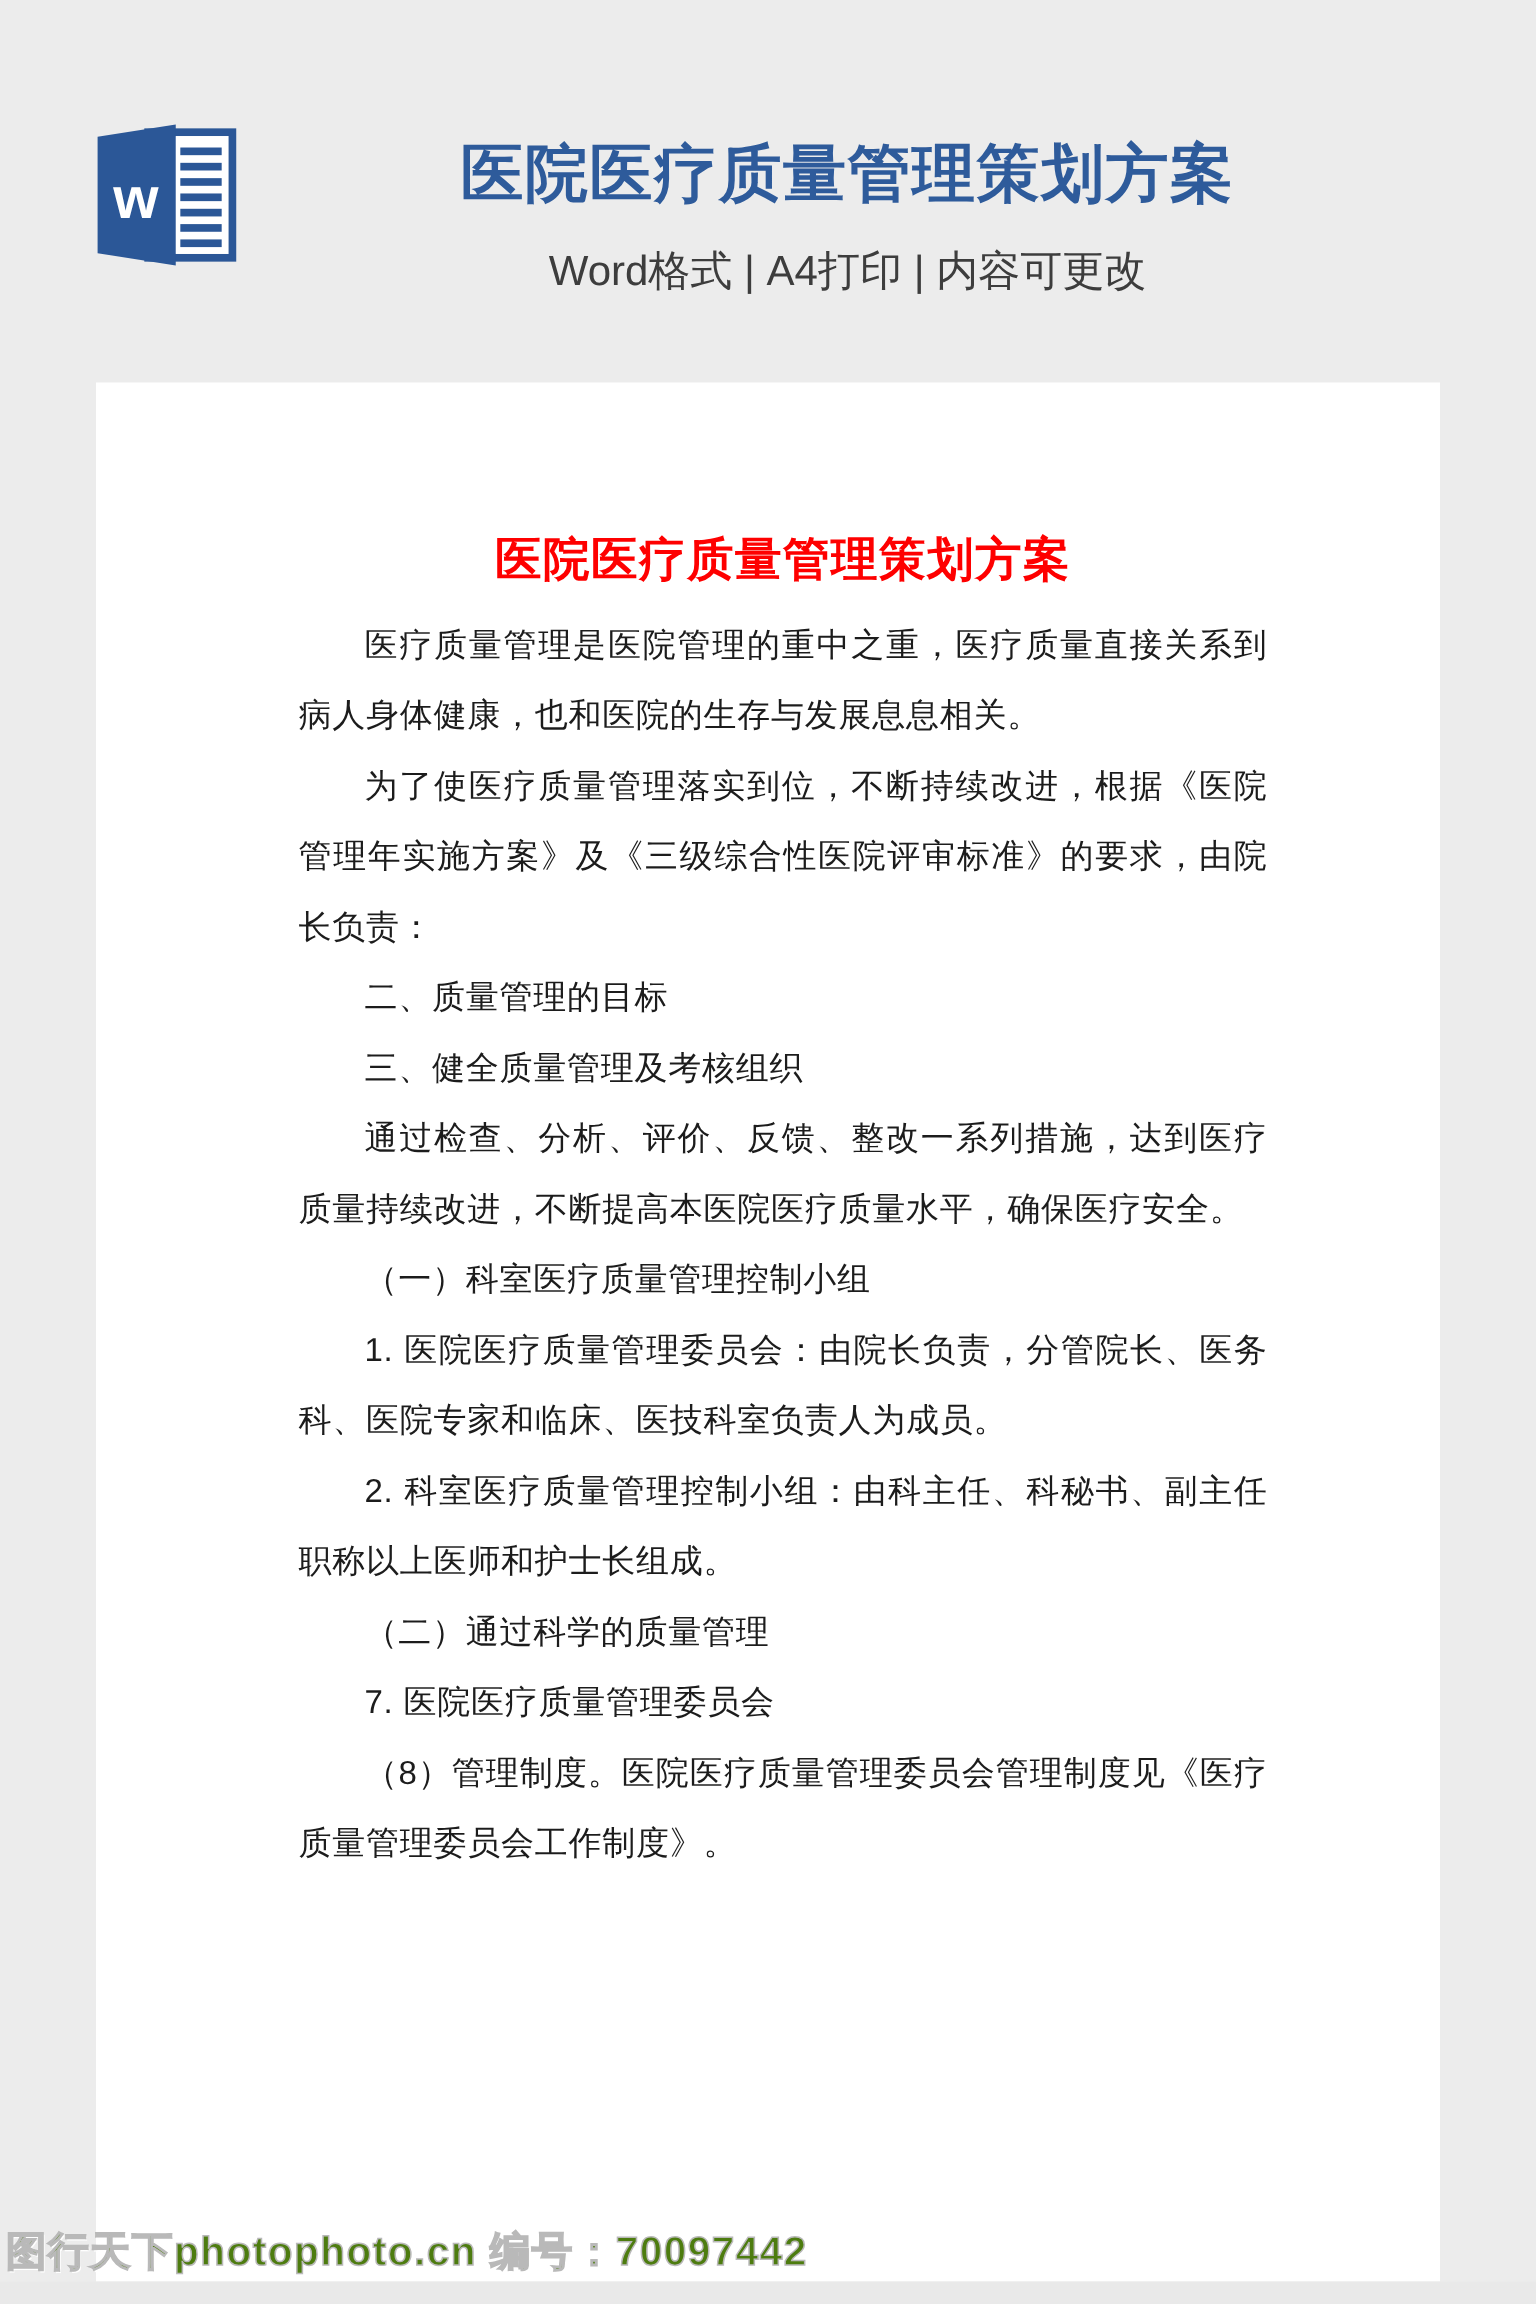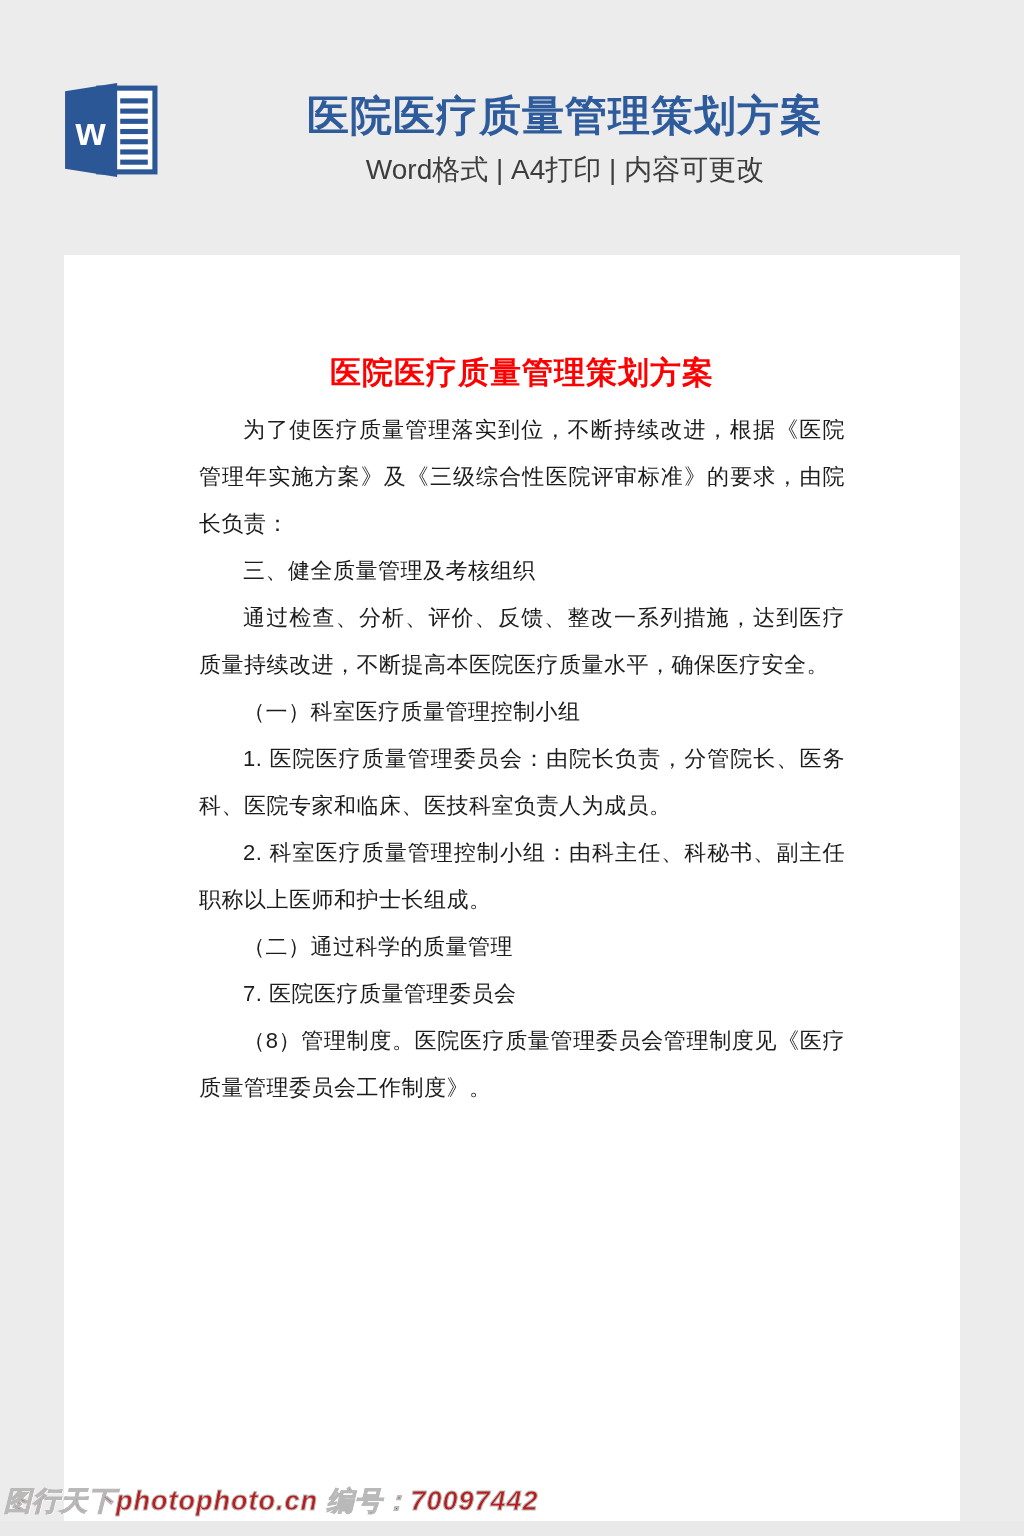--- a/index.html
+++ b/index.html
@@ -36,21 +36,21 @@
     text-align: center;
     white-space: nowrap;
   }
   .header-title {
     font-size: 42px;
     font-weight: 700;
     color: #2e5b9b;
     letter-spacing: 1px;
   }
   .header-subtitle {
-    margin-top: 7px;
+    margin-top: 18px;
     font-size: 28px;
     font-weight: 400;
     color: #3d3d3d;
   }
 
   
   .page {
     position: absolute;
     left: 64px;
     top: 255px;
@@ -80,25 +80,24 @@
   }
 
   
   .watermark {
     position: absolute;
     left: 4px;
     top: 1483px;
     font-size: 27px;
     font-weight: 700;
     letter-spacing: 1px;
-    color: #b91c1c;
+    color: #4d7c0f;
     -webkit-text-stroke: 1px #b9b9b9;
     text-shadow: 1px 1px 0 #ffffff;
     white-space: nowrap;
-    font-style: italic;
   }
   .bottom-strip {
     position: absolute;
     left: 0;
     top: 1521px;
     width: 1024px;
     height: 15px;
     background: #e9e9e9;
   }
 </style>
@@ -123,21 +122,23 @@
   <div class="header-text">
     <div class="header-title" style="color: rgb(46, 91, 155);">医院医疗质量管理策划方案</div>
     <div class="header-subtitle">Word格式 | A4打印 | 内容可更改</div>
   </div>
 </div>
 
 <div class="page">
   <div class="doc-content">
     <div class="doc-title" style="color: rgb(254, 0, 0);">医院医疗质量管理策划方案</div>
     <div>
+        <p class="doc-par">医疗质量管理是医院管理的重中之重，医疗质量直接关系到病人身体健康，也和医院的生存与发展息息相关。</p>
         <p class="doc-par">为了使医疗质量管理落实到位，不断持续改进，根据《医院管理年实施方案》及《三级综合性医院评审标准》的要求，由院长负责：</p>
+        <p class="doc-par">二、质量管理的目标</p>
         <p class="doc-par">三、健全质量管理及考核组织</p>
         <p class="doc-par">通过检查、分析、评价、反馈、整改一系列措施，达到医疗质量持续改进，不断提高本医院医疗质量水平，确保医疗安全。</p>
         <p class="doc-par">（一）科室医疗质量管理控制小组</p>
         <p class="doc-par">1. 医院医疗质量管理委员会：由院长负责，分管院长、医务科、医院专家和临床、医技科室负责人为成员。</p>
         <p class="doc-par">2. 科室医疗质量管理控制小组：由科主任、科秘书、副主任职称以上医师和护士长组成。</p>
         <p class="doc-par">（二）通过科学的质量管理</p>
         <p class="doc-par">7. 医院医疗质量管理委员会</p>
         <p class="doc-par">（8）管理制度。医院医疗质量管理委员会管理制度见《医疗质量管理委员会工作制度》。</p>
       </div>
   </div>

